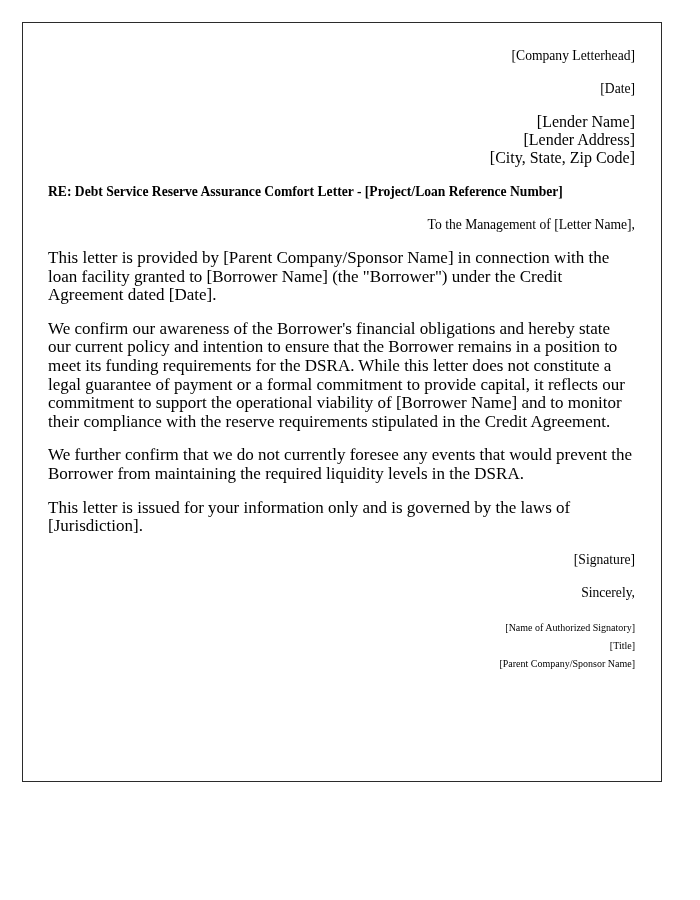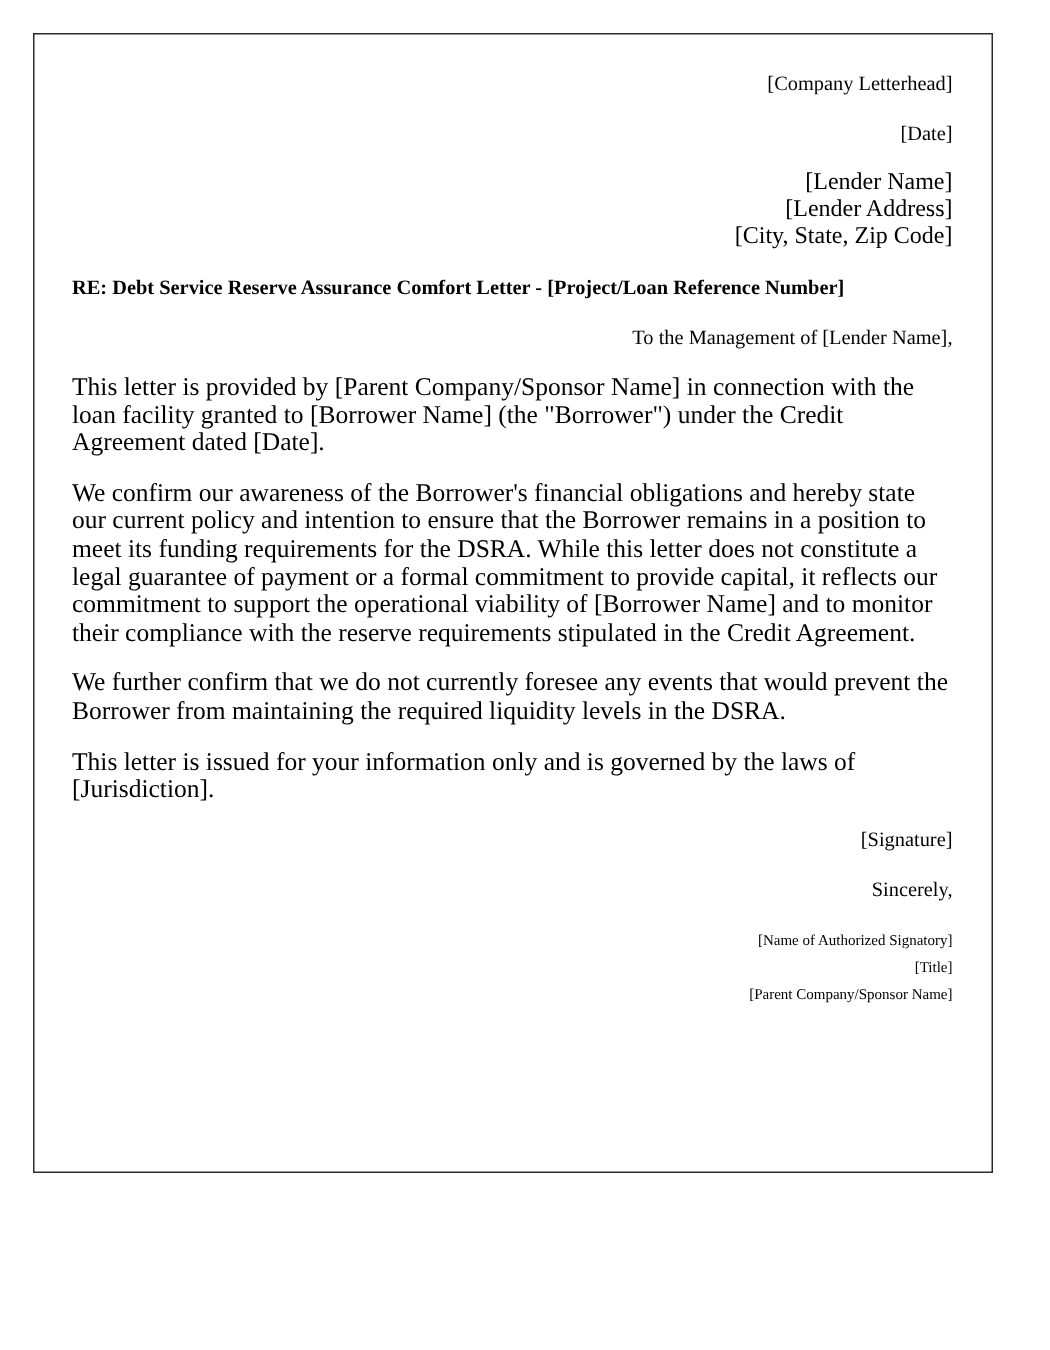--- a/index.html
+++ b/index.html
@@ -69,21 +69,21 @@
     <div class="block">[Date]</div>
 
     <div class="block address-block">
       <span class="addr-line">[Lender Name]</span>
       <span class="addr-line">[Lender Address]</span>
       <span class="addr-line">[City, State, Zip Code]</span>
     </div>
 
     <div class="re-heading">RE: Debt Service Reserve Assurance Comfort Letter - [Project/Loan Reference Number]</div>
 
-    <div class="block">To the Management of [Lender Name],</div>
+    <div class="block">To the Management of [Letter Name],</div>
 
     <p class="para">This letter is provided by [Parent Company/Sponsor Name] in connection with the loan facility granted to [Borrower Name] (the "Borrower") under the Credit Agreement dated [Date].</p>
 
 
     <p class="para">We confirm our awareness of the Borrower's financial obligations and hereby state our current policy and intention to ensure that the Borrower remains in a position to meet its funding requirements for the DSRA. While this letter does not constitute a legal guarantee of payment or a formal commitment to provide capital, it reflects our commitment to support the operational viability of [Borrower Name] and to monitor their compliance with the reserve requirements stipulated in the Credit Agreement.</p>
 
     <p class="para">We further confirm that we do not currently foresee any events that would prevent the Borrower from maintaining the required liquidity levels in the DSRA.</p>
 
     <p class="para">This letter is issued for your information only and is governed by the laws of [Jurisdiction].</p>
 

